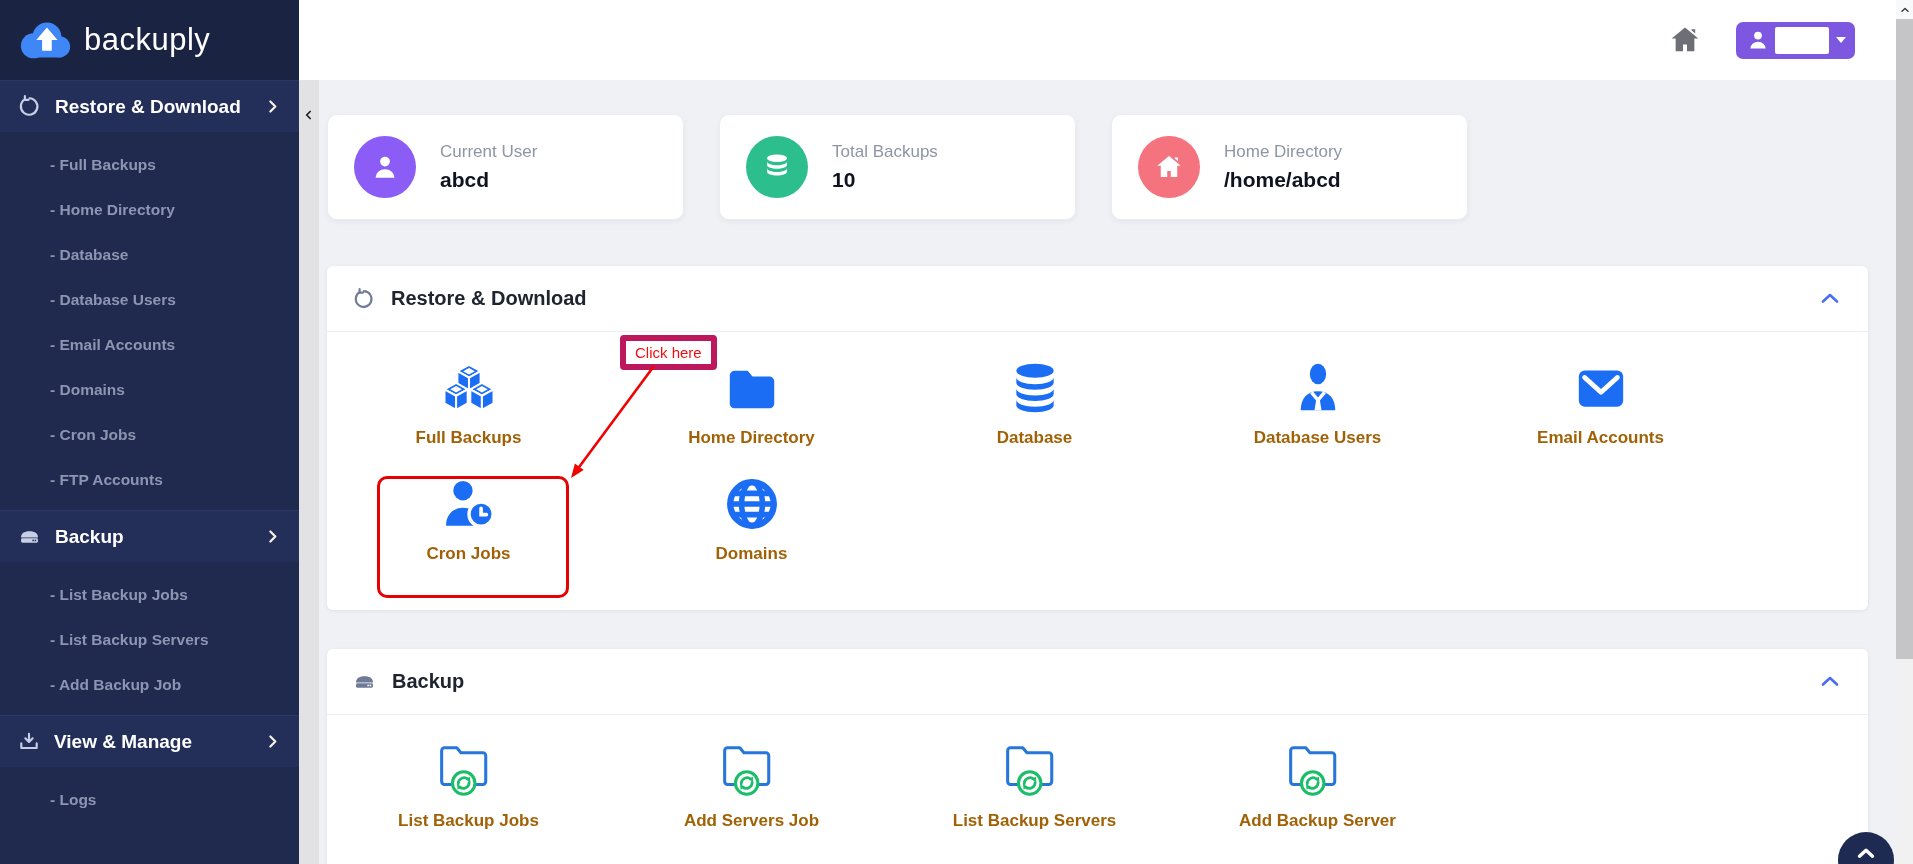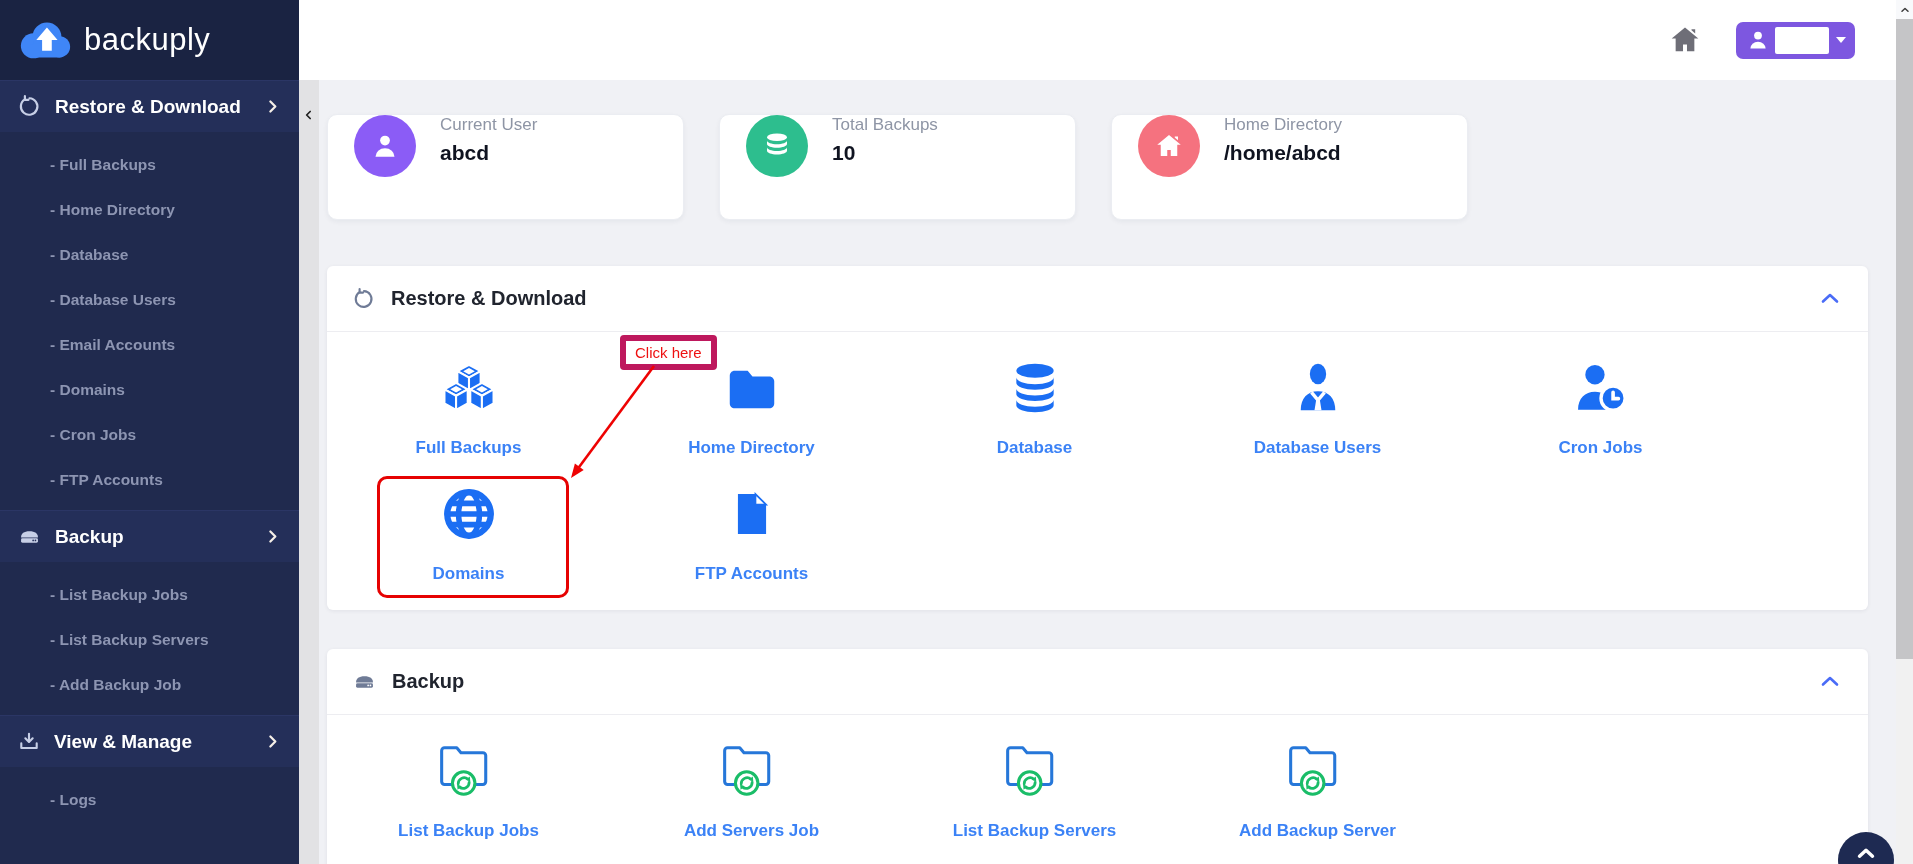--- a/index.html
+++ b/index.html
@@ -28,36 +28,36 @@
   .user-btn{width:119px;height:37px;background:#7d57e0;border-radius:7px;display:flex;align-items:center;
             padding:0 8px 0 10px;gap:5px;cursor:pointer}
   .redact{width:54px;height:27px;background:#fff;border-radius:2px}
   .caret{width:0;height:0;border-left:5px solid transparent;border-right:5px solid transparent;border-top:6px solid #fff;margin-left:2px}
 
   
   .main{position:absolute;left:319px;top:80px;width:1577px;height:784px;background:#f0f1f5}
 
   .cards{position:absolute;left:8px;top:34px;display:flex;gap:35px}
   .card{width:357px;height:106px;background:#fff;border:1px solid #ebedf2;border-radius:10px;display:flex;
-        align-items:flex-start;padding-left:26px;gap:24px;box-shadow:0 2px 5px rgba(25,30,60,.05)}
+        align-items:center;padding-left:26px;gap:24px;box-shadow:0 2px 5px rgba(25,30,60,.05)}
   .badge{width:62px;height:62px;border-radius:50%;display:flex;align-items:center;justify-content:center;color:#fff;flex:0 0 auto}
   .card-label{color:#8e95a5;font-size:17px}
   .card-value{color:#0f1320;font-size:21px;font-weight:700;margin-top:6px}
 
   .panel{position:absolute;left:8px;width:1541px;background:#fff;border-radius:6px;box-shadow:0 1px 4px rgba(25,30,60,.07)}
   .panel1{top:186px;height:344px}
   .panel2{top:569px;height:285px}
   .p-head{height:66px;display:flex;align-items:center;gap:16px;padding:0 26px;border-bottom:1px solid #ededf1}
   .p-title{font-size:20px;font-weight:700;color:#20242e}
   .p-icon{color:#6f7b96;display:flex}
   .p-collapse{margin-left:auto;display:flex;cursor:pointer}
   .tiles{display:grid;grid-template-columns:repeat(5,283px);row-gap:24px;padding-top:24px}
   .tile{display:flex;flex-direction:column;align-items:center;cursor:pointer}
   .ticon{height:64px;display:flex;align-items:center;justify-content:center;color:#1b6ef3}
-  .tlabel{margin-top:18px;font-size:17px;font-weight:700;color:#3b82f6}
+  .tlabel{margin-top:8px;font-size:17px;font-weight:700;color:#a16207}
 
   
   .hl-rect{position:absolute;left:58px;top:396px;width:192px;height:122px;border:3px solid #e60202;border-radius:10px;z-index:5;pointer-events:none}
   .note{position:absolute;left:301px;top:255px;border:6px solid #be185d;border-radius:4px;color:#ee1111;
         font-size:15px;padding:3px 9px;z-index:6;background:transparent}
   .arrow-svg{position:absolute;left:0;top:0;z-index:6;pointer-events:none}
 
   
   .scrollbar{position:absolute;right:0;top:0;width:17px;height:864px;background:#f1f1f1;z-index:3}
   .sb-btn{height:19px;background:#f8f9fb;display:flex;align-items:center;justify-content:center;cursor:pointer}
@@ -284,20 +284,29 @@
               <path d="M4.6 21.5 c0-5 2.8-8.1 7.4-8.1 s7.4 3.1 7.4 8.1z"></path>
             </g>
             <path d="M9.2 13.9 L12 17.2 l2.8-3.3" stroke="#fff" stroke-width="1.5" fill="none"></path>
             <path d="M11.3 16.6 h1.4 l.8 4.9 h-3z" fill="#fff"></path>
           </svg>
         </span>
         <span class="tlabel">Database Users</span>
       </div>
       <div class="tile">
         <span class="ticon">
+          <svg width="56" height="56" viewBox="0 0 24 24">
+            <rect x="2.5" y="4.5" width="19" height="15.5" rx="2.6" fill="currentColor"></rect>
+            <path d="M5 7.5 L12 13.8 L19 7.5" stroke="#fff" stroke-width="2.1" fill="none" stroke-linecap="round" stroke-linejoin="round"></path>
+          </svg>
+        </span>
+        <span class="tlabel">Email Accounts</span>
+      </div>
+      <div class="tile">
+        <span class="ticon">
           <svg width="58" height="58" viewBox="0 0 24 24">
             <g fill="currentColor">
               <circle cx="9.5" cy="6.5" r="4"></circle>
               <path d="M2.5 21 c0-4.6 2.9-7.4 7-7.4 1.6 0 3 .4 4.1 1.2 a6.9 6.9 0 0 0 2.6 6.2z"></path>
               <circle cx="17" cy="16.2" r="5" stroke="#fff" stroke-width="1.4"></circle>
             </g>
             <path d="M17 13.8 v2.6 h2.2" stroke="#fff" stroke-width="1.5" fill="none" stroke-linecap="round"></path>
           </svg>
         </span>
         <span class="tlabel">Cron Jobs</span>
@@ -306,29 +315,20 @@
         <span class="ticon">
           <svg width="58" height="58" viewBox="0 0 24 24" fill="none" stroke="currentColor" stroke-linecap="round">
             <circle cx="12" cy="12" r="9" stroke-width="2.6"></circle>
             <ellipse cx="12" cy="12" rx="4.3" ry="9" stroke-width="2.3"></ellipse>
             <path d="M3 12 h18" stroke-width="2.3"></path>
               <path d="M4.6 7.6 h14.8" stroke-width="2.3"></path>
               <path d="M4.6 16.4 h14.8" stroke-width="2.3"></path>
           </svg>
         </span>
         <span class="tlabel">Domains</span>
-      </div>
-      <div class="tile">
-        <span class="ticon">
-          <svg width="52" height="56" viewBox="0 0 24 24">
-            <path d="M5.5 2.8 h8.1 l4.9 4.9 v13.5 H5.5z" fill="currentColor"></path>
-            <path d="M13.6 2.8 v4.9 h4.9z" fill="#fff" stroke="currentColor" stroke-width=".8"></path>
-          </svg>
-        </span>
-        <span class="tlabel">FTP Accounts</span>
       </div>
     </div>
   </section>
 
   <div class="hl-rect"></div>
   <div class="note">Click here</div>
   <svg class="arrow-svg" width="420" height="420">
     <line x1="335" y1="286" x2="259" y2="388.5" stroke="#ee0202" stroke-width="2.6"></line>
     <polygon points="252,398 255.9,383.5 264.7,390.1" fill="#ee0202"></polygon>
   </svg>

